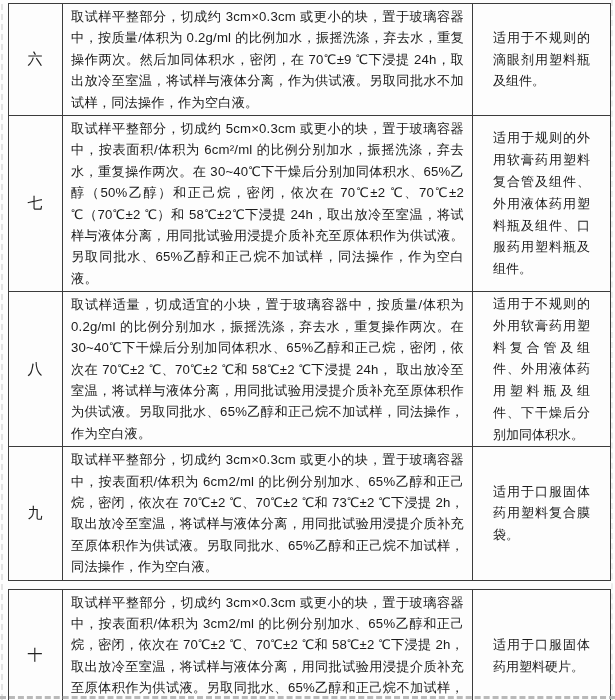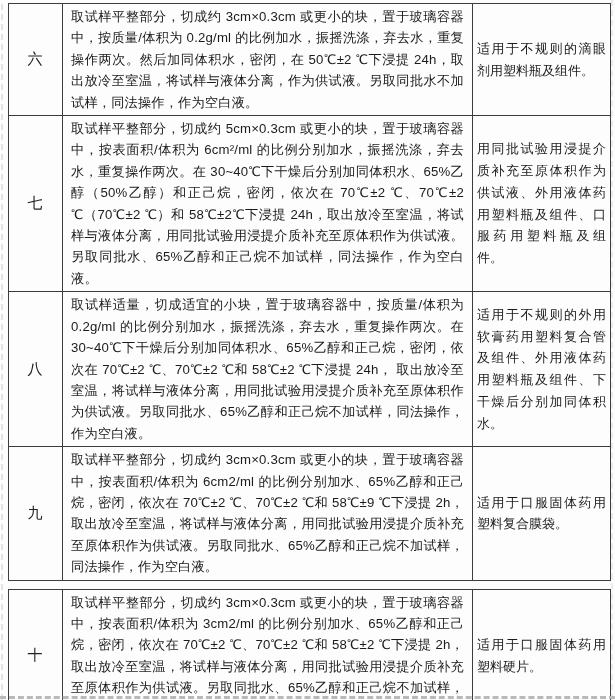--- a/index.html
+++ b/index.html
@@ -55,21 +55,21 @@
   }
   td.method-cell { padding: 2px 8px; }
   td.method-cell p {
     margin: 0;
     font-size: 13.2px;
     line-height: 21.4px;
     letter-spacing: 0.2px;
     text-align: justify;
     color: #1b1b1b;
   }
-  td.app-cell { padding: 0 4px; margin-left: 36px; }
+  td.app-cell { padding: 0 20px; margin-left: 36px; }
   td.app-cell p {
     margin: 0;
     font-size: 13px;
     line-height: 21.8px;
     text-align: justify;
     color: #1b1b1b;
   }
 
   tr.t1r1 { height: 108px; }
   tr.t1r2 { height: 149px; }
@@ -87,54 +87,54 @@
       <col class="c-no">
         <col class="c-method">
         <col class="c-app">
     </colgroup>
     <tbody>
       <tr class="t1r1">
         <td class="no-cell">
           <span>六</span>
         </td>
         <td class="method-cell">
-          <p>取试样平整部分，切成约 3cm×0.3cm 或更小的块，置于玻璃容器中，按质量/体积为 0.2g/ml 的比例加水，振摇洗涤，弃去水，重复操作两次。然后加同体积水，密闭，在 50℃±2 ℃下浸提 24h，取出放冷至室温，将试样与液体分离，作为供试液。另取同批水不加试样，同法操作，作为空白液。</p>
+          <p>取试样平整部分，切成约 3cm×0.3cm 或更小的块，置于玻璃容器中，按质量/体积为 0.2g/ml 的比例加水，振摇洗涤，弃去水，重复操作两次。然后加同体积水，密闭，在 70℃±9 ℃下浸提 24h，取出放冷至室温，将试样与液体分离，作为供试液。另取同批水不加试样，同法操作，作为空白液。</p>
         </td>
         <td class="app-cell">
           <p>适用于不规则的滴眼剂用塑料瓶及组件。</p>
         </td>
       </tr>
       <tr class="t1r2">
         <td class="no-cell">
           <span>七</span>
         </td>
         <td class="method-cell">
           <p>取试样平整部分，切成约 5cm×0.3cm 或更小的块，置于玻璃容器中，按表面积/体积为 6cm²/ml 的比例分别加水，振摇洗涤，弃去水，重复操作两次。在 30~40℃下干燥后分别加同体积水、65%乙醇（50%乙醇）和正己烷，密闭，依次在 70℃±2 ℃、70℃±2 ℃（70℃±2 ℃）和 58℃±2℃下浸提 24h，取出放冷至室温，将试样与液体分离，用同批试验用浸提介质补充至原体积作为供试液。另取同批水、65%乙醇和正己烷不加试样，同法操作，作为空白液。</p>
         </td>
         <td class="app-cell">
-          <p>用同批试验用浸提介质补充至原体积作为供试液、外用液体药用塑料瓶及组件、口服药用塑料瓶及组件。</p>
+          <p>适用于规则的外用软膏药用塑料复合管及组件、外用液体药用塑料瓶及组件、口服药用塑料瓶及组件。</p>
         </td>
       </tr>
       <tr class="t1r3">
         <td class="no-cell">
           <span>八</span>
         </td>
         <td class="method-cell">
           <p>取试样适量，切成适宜的小块，置于玻璃容器中，按质量/体积为 0.2g/ml 的比例分别加水，振摇洗涤，弃去水，重复操作两次。在 30~40℃下干燥后分别加同体积水、65%乙醇和正己烷，密闭，依次在 70℃±2 ℃、70℃±2 ℃和 58℃±2 ℃下浸提 24h， 取出放冷至室温，将试样与液体分离，用同批试验用浸提介质补充至原体积作为供试液。另取同批水、65%乙醇和正己烷不加试样，同法操作，作为空白液。</p>
         </td>
         <td class="app-cell">
           <p>适用于不规则的外用软膏药用塑料复合管及组件、外用液体药用塑料瓶及组件、下干燥后分别加同体积水。</p>
         </td>
       </tr>
       <tr class="t1r4">
         <td class="no-cell">
           <span>九</span>
         </td>
         <td class="method-cell">
-          <p>取试样平整部分，切成约 3cm×0.3cm 或更小的块，置于玻璃容器中，按表面积/体积为 6cm2/ml 的比例分别加水、65%乙醇和正己烷，密闭，依次在 70℃±2 ℃、70℃±2 ℃和 58℃±9 ℃下浸提 2h，取出放冷至室温，将试样与液体分离，用同批试验用浸提介质补充至原体积作为供试液。另取同批水、65%乙醇和正己烷不加试样，同法操作，作为空白液。</p>
+          <p>取试样平整部分，切成约 3cm×0.3cm 或更小的块，置于玻璃容器中，按表面积/体积为 6cm2/ml 的比例分别加水、65%乙醇和正己烷，密闭，依次在 70℃±2 ℃、70℃±2 ℃和 73℃±2 ℃下浸提 2h，取出放冷至室温，将试样与液体分离，用同批试验用浸提介质补充至原体积作为供试液。另取同批水、65%乙醇和正己烷不加试样，同法操作，作为空白液。</p>
         </td>
         <td class="app-cell">
           <p>适用于口服固体药用塑料复合膜袋。</p>
         </td>
       </tr>
     </tbody>
   </table>
 
   <table class="methods tbl-2">
     <colgroup>

